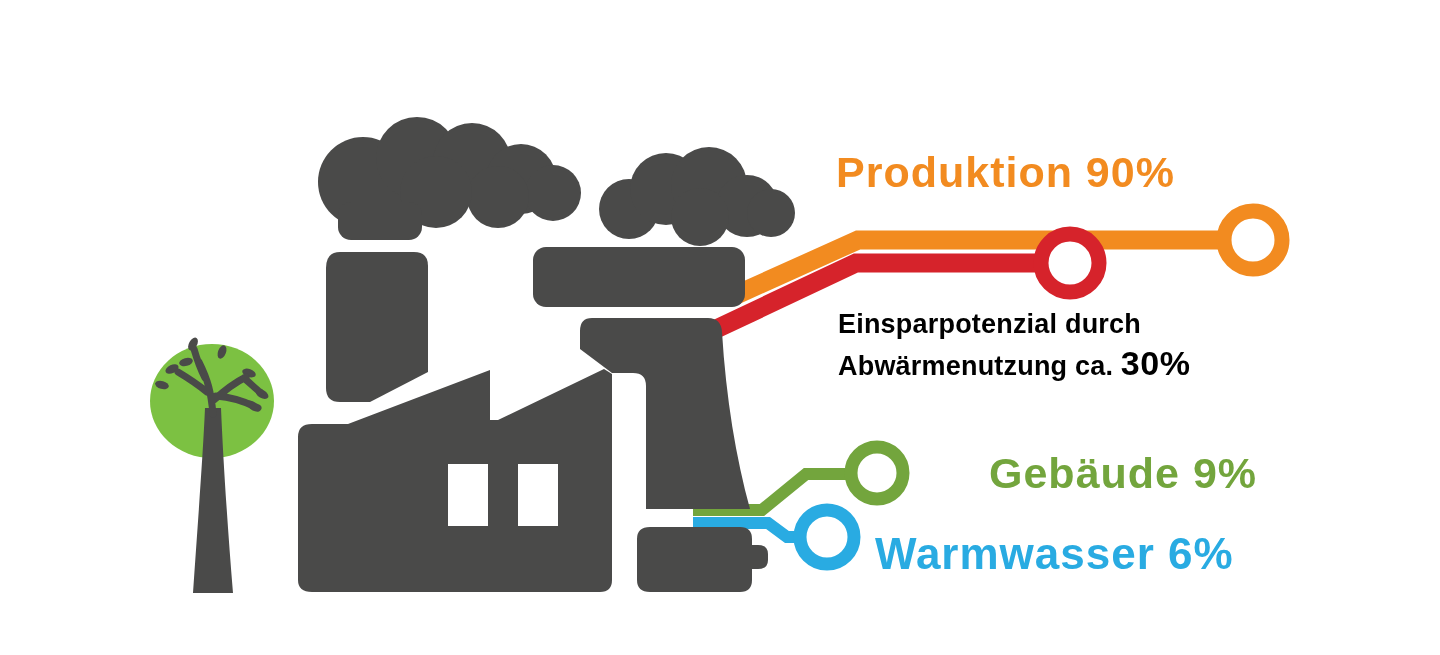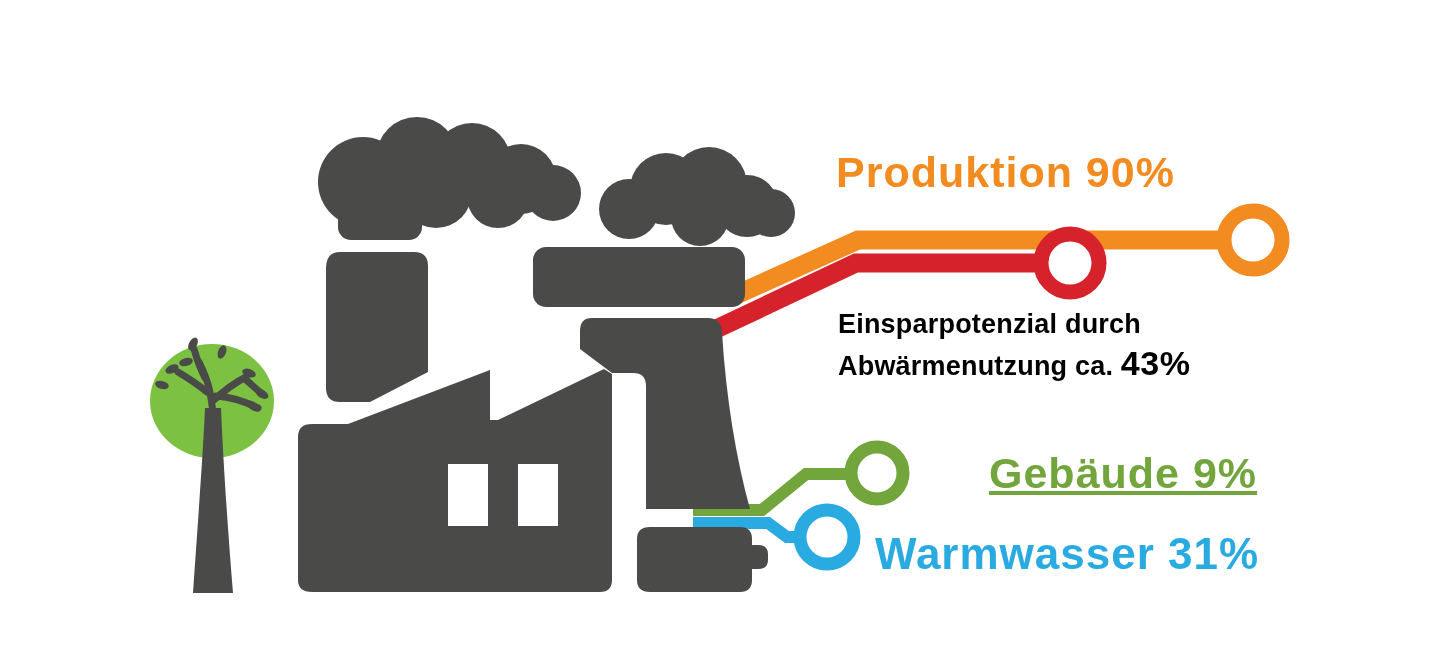--- a/index.html
+++ b/index.html
@@ -12,21 +12,21 @@
   }
   #art{position:absolute;left:0;top:0;width:1440px;height:655px;}
   .lbl{
     position:absolute;
     font-weight:bold;
     white-space:nowrap;
     line-height:1.05;
     letter-spacing:1px;
   }
   .lbl-production{left:836px;top:150px;font-size:43px;color:#F28B20;}
-  .lbl-building{left:989px;top:451px;font-size:43px;color:#73A53D;text-decoration:underline;}
+  .lbl-building{left:989px;top:451px;font-size:43px;color:#73A53D;}
   .lbl-water{left:875px;top:531px;font-size:44px;color:#29ABE2;}
   .lbl-savings{
     left:838px;top:305px;
     font-size:27px;color:#000000;
     line-height:39px;letter-spacing:0.2px;
   }
   .lbl-savings .big{font-size:34px;letter-spacing:0.5px;}
 </style>
 </head>
 <body>
@@ -100,19 +100,19 @@
       <circle cx="1253" cy="240" r="29" stroke="#F28B20" stroke-width="15"></circle>
       <circle cx="877" cy="473" r="26" stroke="#73A53D" stroke-width="13"></circle>
       <circle cx="827" cy="537" r="27" stroke="#29ABE2" stroke-width="13"></circle>
     </g>
   </svg>
 
   <div class="lbl lbl-production">Produktion 90%</div>
 
   <div class="lbl lbl-savings">
     <div>Einsparpotenzial durch</div>
-    <div><span>Abwärmenutzung ca. </span><span class="big">43%</span></div>
+    <div><span>Abwärmenutzung ca. </span><span class="big">30%</span></div>
   </div>
 
   <div class="lbl lbl-building">Gebäude 9%</div>
 
-  <div class="lbl lbl-water">Warmwasser 31%</div>
+  <div class="lbl lbl-water">Warmwasser 6%</div>
 </div>
 
 </body></html>

